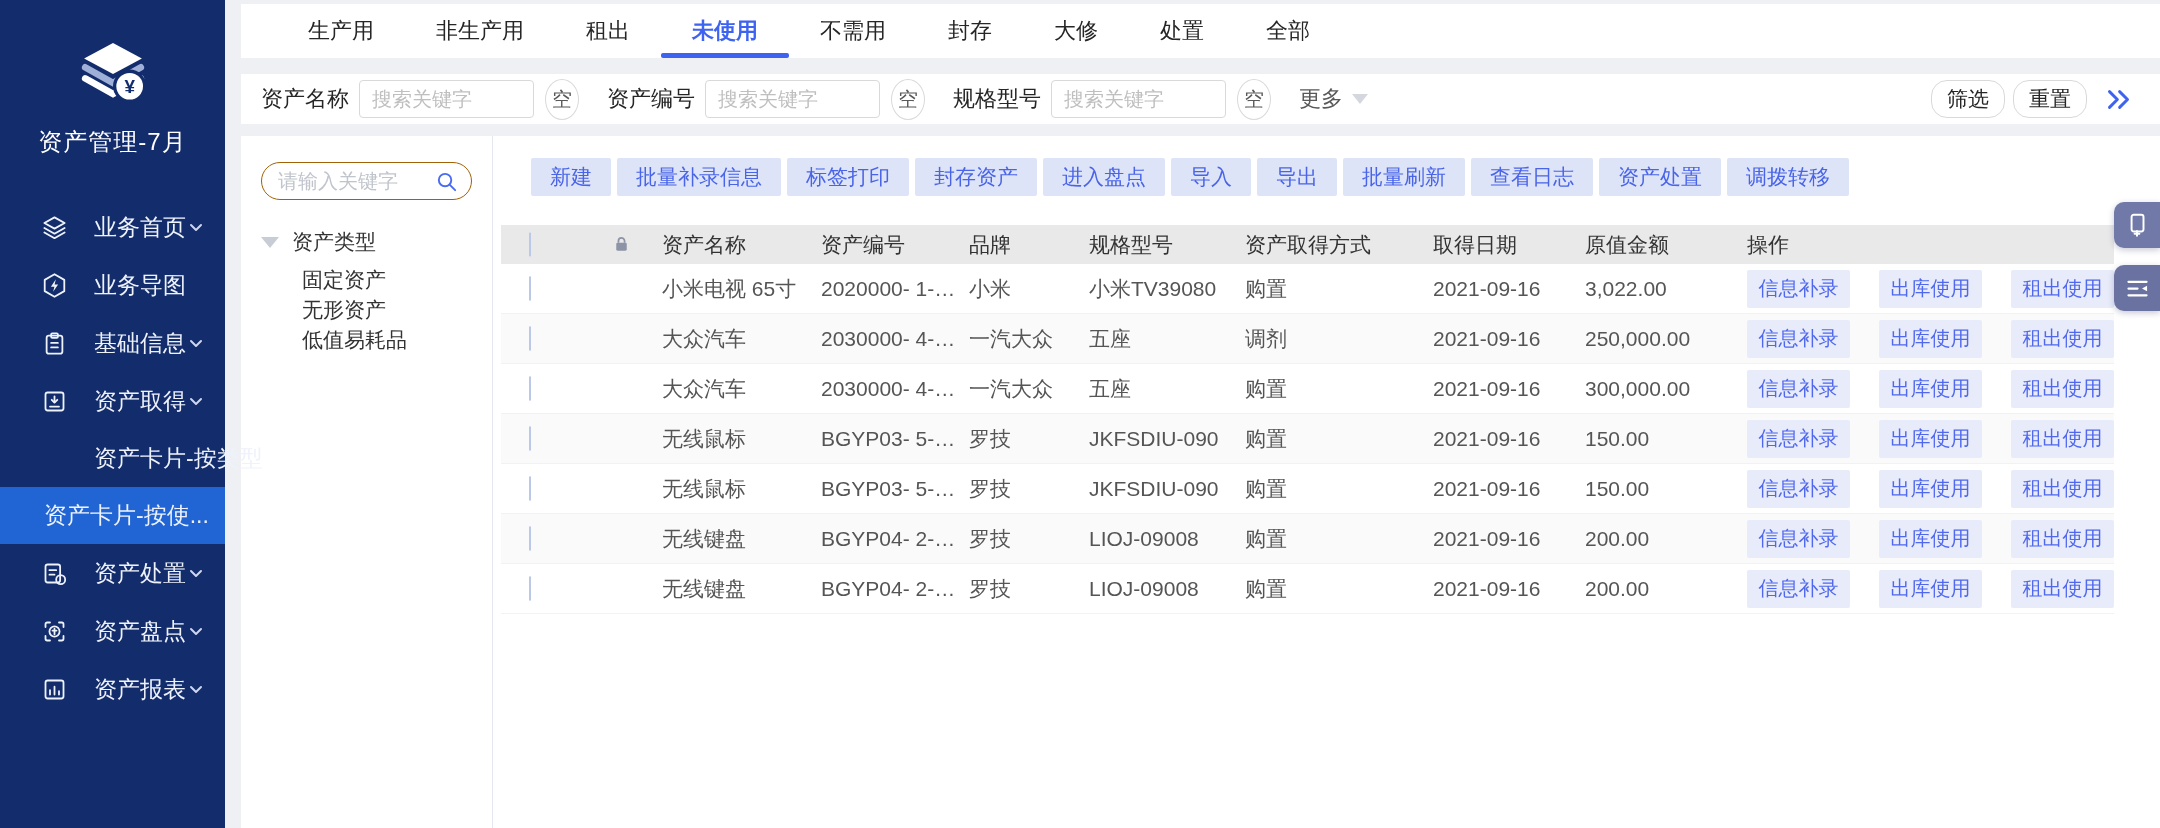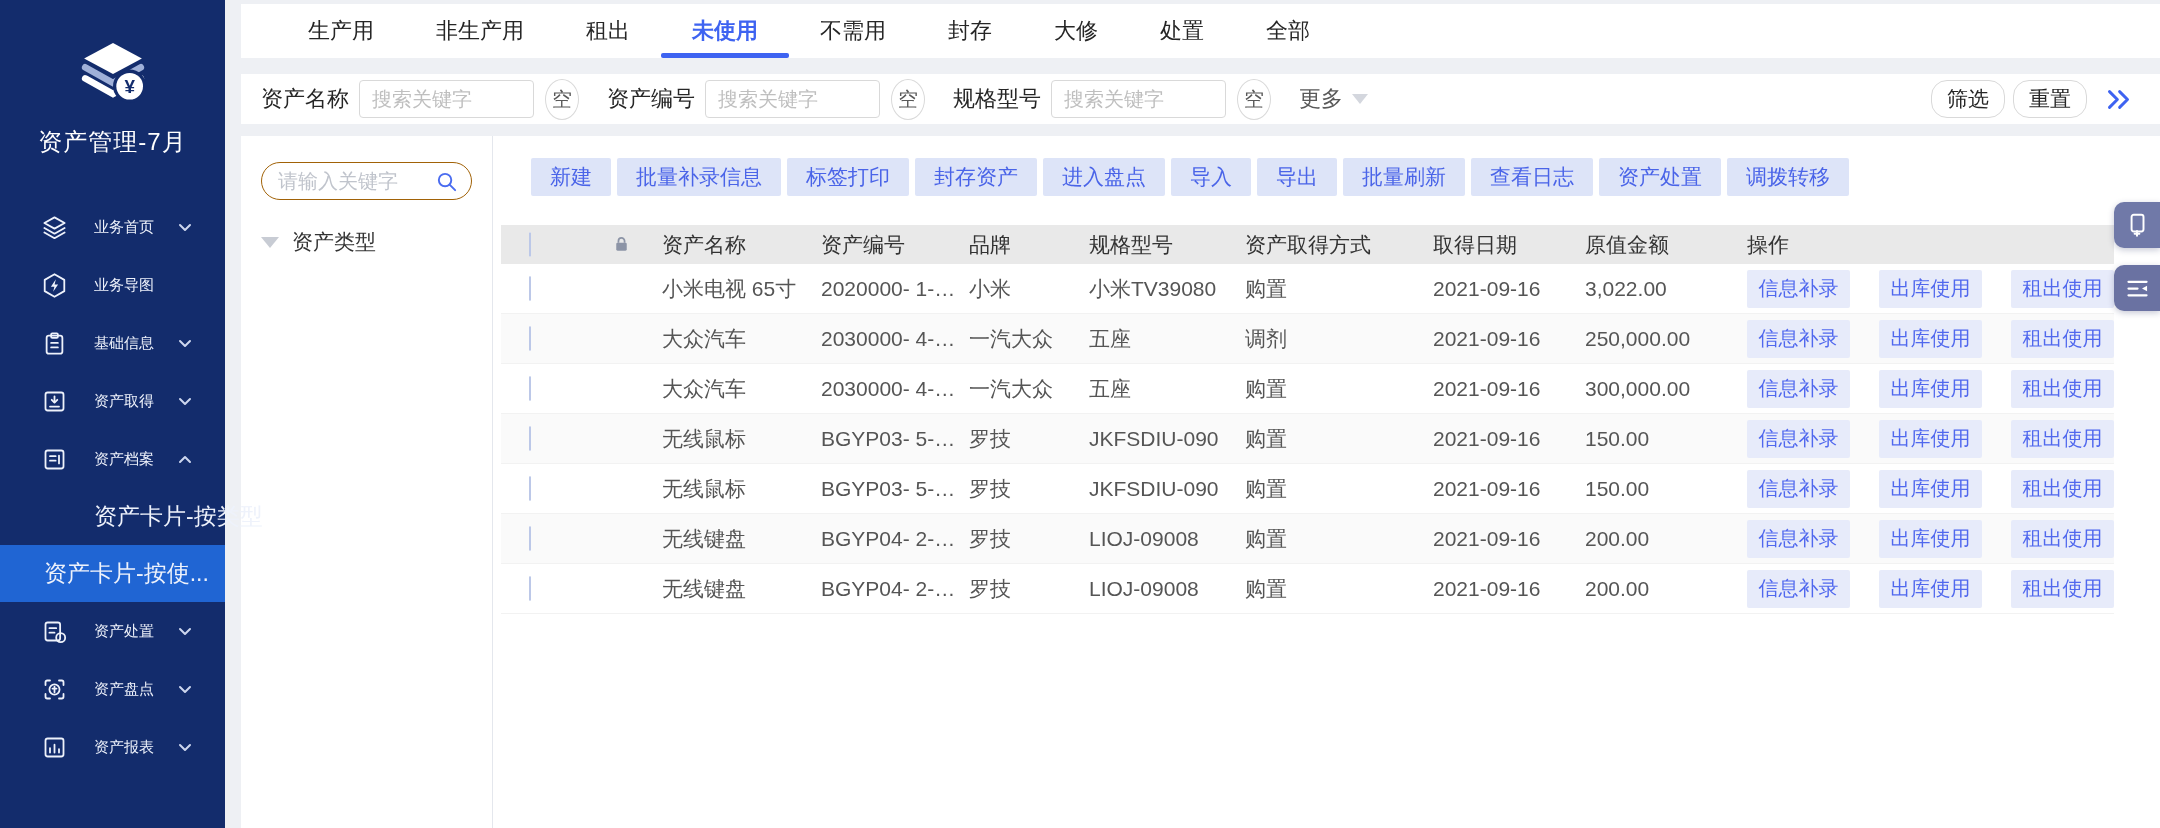--- a/index.html
+++ b/index.html
@@ -8,21 +8,21 @@
     font-family: "Liberation Sans", "DejaVu Sans", sans-serif;
     background:#eef0f4; overflow:hidden; position:relative; color:#333;
   }
   
   .sidebar { position:absolute; left:0; top:0; width:225px; height:828px; background:#132c6c; }
   .logo-wrap { padding-top:34px; text-align:center; }
   .app-title { margin-top:8px; font-size:24px; color:#ffffff; text-align:center; letter-spacing:1px; }
   .menu { margin-top:40px; }
   .menu-item { height:58px; display:flex; align-items:center; padding:0 30px 0 41px; color:#eef2fb; cursor:pointer; }
   .menu-item .mi-icon { width:27px; height:27px; flex:0 0 27px; display:flex; align-items:center; }
-  .menu-item .mi-label { margin-left:26px; font-size:15px; white-space:nowrap; }
+  .menu-item .mi-label { margin-left:26px; font-size:23px; white-space:nowrap; }
   .menu-item .mi-chevron { margin-left:auto; display:flex; align-items:center; }
   .submenu-item { height:57px; line-height:57px; padding-left:94px; font-size:23px; color:#eef2fb; cursor:pointer; white-space:nowrap; }
   .submenu-item.active { background:#2065d3;padding-left:44px; }
   
   .content { margin-left:225px; height:828px; padding:4px 0 0 16px; display:flex; flex-direction:column; }
   .tabs-bar { height:54px; background:#fff; display:flex; align-items:center; padding-left:36px; flex:0 0 54px; }
   .tab { padding:0 31px; height:54px; line-height:54px; font-size:22px; color:#262626; position:relative; cursor:pointer; white-space:nowrap; }
   .tab.active { color:#3e63f1; font-weight:bold; }
   .tab.active::after { content:""; position:absolute; left:0; right:0; bottom:0; height:5px; background:#3e63f1; border-radius:2px; }
   .filter-bar { margin-top:16px; height:50px; background:#fff; display:flex; align-items:center; padding:0 24px 0 20px; flex:0 0 50px; }
@@ -132,34 +132,20 @@
             <path d="M8 16.5h8"></path>
           </svg>
         </span>
         <span class="mi-label">资产取得</span>
         <span class="mi-chevron">
           <svg width="20" height="20" viewBox="0 0 20 20" fill="none" stroke="#cdd6ee" stroke-width="2" stroke-linecap="round" stroke-linejoin="round">
             <path d="M5 8l5 5 5-5"></path>
           </svg>
         </span>
       </div>
-      <div class="menu-item">
-        <span class="mi-icon">
-          <svg width="27" height="27" viewBox="0 0 24 24" fill="none" stroke="#eef2fb" stroke-width="1.6" stroke-linecap="round" stroke-linejoin="round">
-            <rect x="4" y="4" width="16" height="16" rx="2"></rect>
-            <path d="M8 9h5M8 13h5M16 8.5v7"></path>
-          </svg>
-        </span>
-        <span class="mi-label">资产档案</span>
-        <span class="mi-chevron">
-          <svg width="20" height="20" viewBox="0 0 20 20" fill="none" stroke="#cdd6ee" stroke-width="2" stroke-linecap="round" stroke-linejoin="round">
-            <path d="M5 13l5-5 5 5"></path>
-          </svg>
-        </span>
-      </div>
       <div class="submenu-item">资产卡片-按类型</div>
       <div class="submenu-item active">资产卡片-按使...</div>
       <div class="menu-item">
         <span class="mi-icon">
           <svg width="27" height="27" viewBox="0 0 24 24" fill="none" stroke="#eef2fb" stroke-width="1.6" stroke-linecap="round" stroke-linejoin="round">
             <rect x="4" y="4" width="13" height="16" rx="2"></rect>
             <path d="M7.5 9h6M7.5 13h4.5"></path>
             <circle cx="17.5" cy="17.5" r="4"></circle>
           </svg>
         </span>
@@ -257,20 +243,25 @@
         <svg width="23" height="23" viewBox="0 0 24 24">
           <circle cx="10.5" cy="10.5" r="6.5" stroke="#4a6cf0" stroke-width="2" fill="none"></circle>
           <path d="M15.5 15.5L21 21" stroke="#4a6cf0" stroke-width="2" stroke-linecap="round"></path>
         </svg>
       </div>
       <div class="tree">
         <div class="tree-root-row">
           <span class="tree-caret"></span>
           <span>资产类型</span>
         </div>
+        <div class="tree-children" id="tree-children">
+            <div class="tree-child">固定资产</div>
+            <div class="tree-child">无形资产</div>
+            <div class="tree-child">低值易耗品</div>
+          </div>
       </div>
     </div>
 
     <div class="table-panel">
       <div class="toolbar" id="toolbar">
           <button class="toolbar-btn">新建</button>
           <button class="toolbar-btn">批量补录信息</button>
           <button class="toolbar-btn">标签打印</button>
           <button class="toolbar-btn">封存资产</button>
           <button class="toolbar-btn">进入盘点</button>

